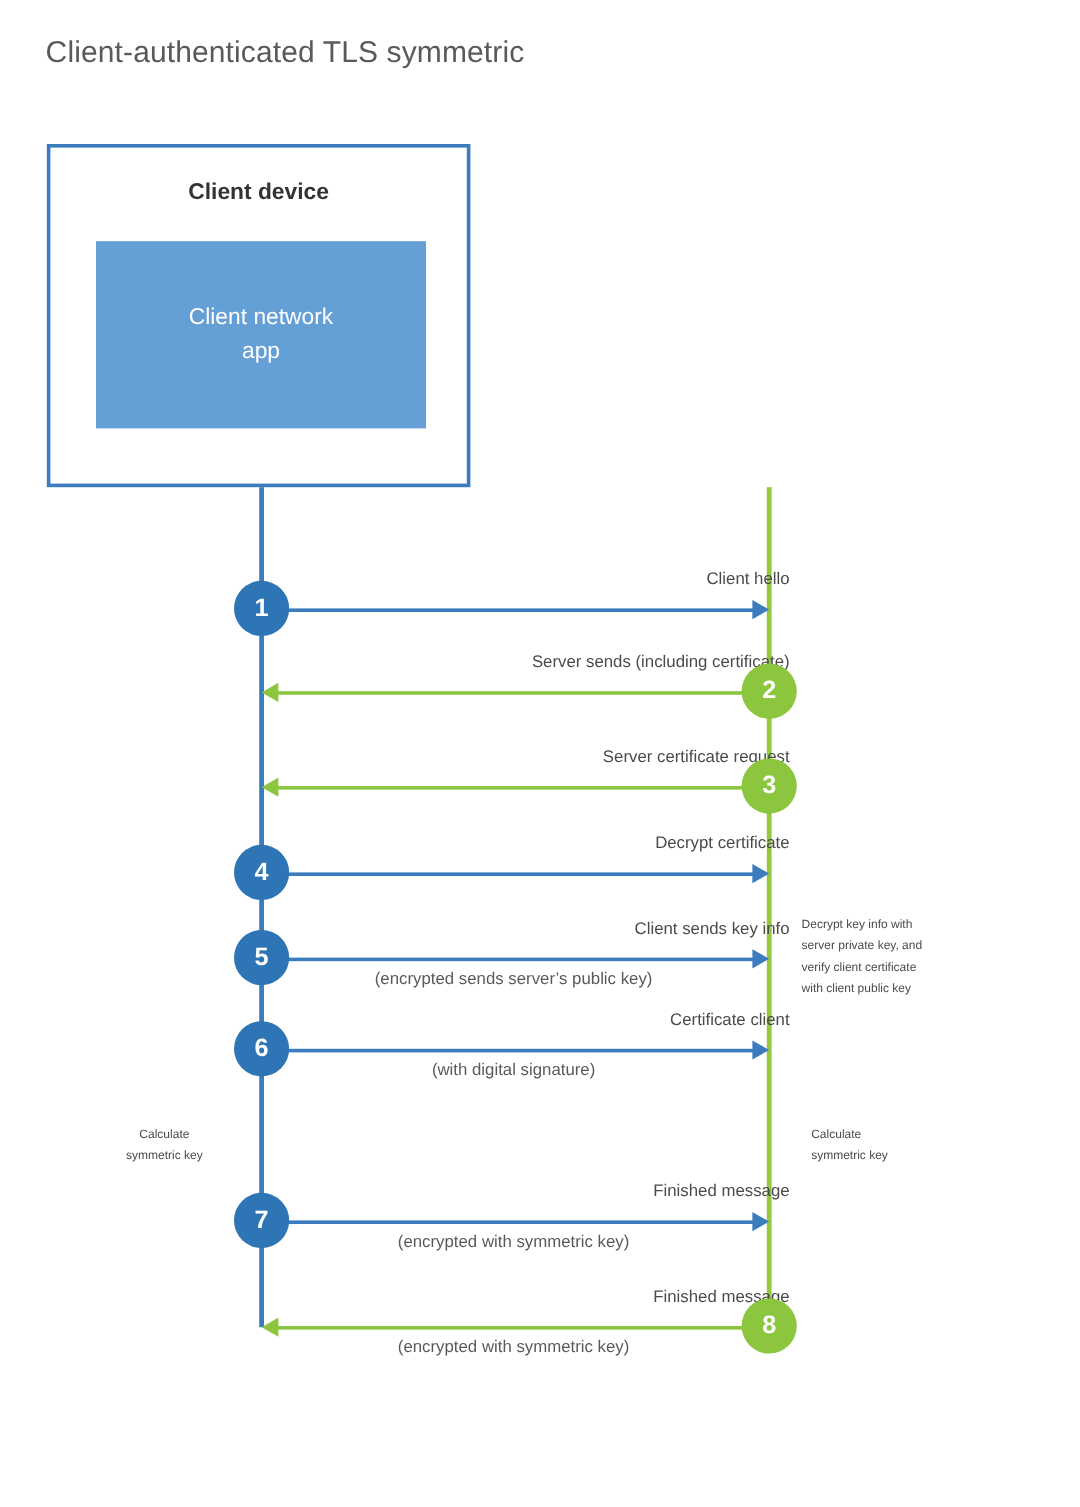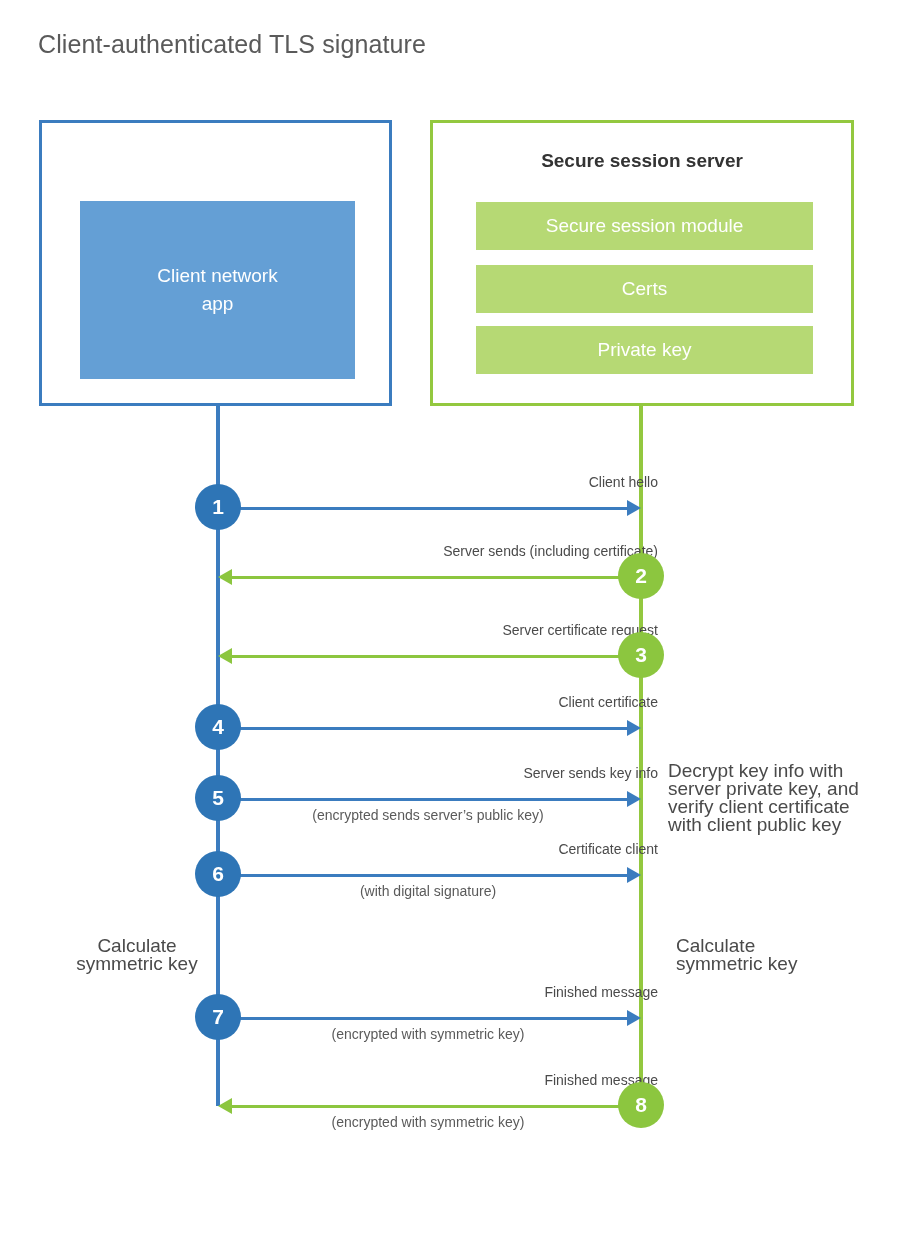--- a/index.html
+++ b/index.html
@@ -20,21 +20,21 @@
   .party-box { position: absolute; background: #ffffff; }
   #client-box { left: 39px; top: 120px; width: 353px; height: 286px; border: 3px solid #3b7cbf; }
   #server-box { left: 430px; top: 120px; width: 424px; height: 286px; border: 3px solid #93c83f; }
 
   .party-title {
     position: absolute; left: 0; right: 0; top: 27px; text-align: center;
     font-size: 19px; font-weight: bold; color: #333333;
   }
 
   #client-app {
-    position: absolute; left: 38px; top: 78px; width: 275px; height: 178px;
+    position: absolute; left: 38px; top: 78px; width: 275px; height: 156px;
     background: #649fd5; color: #ffffff;
     display: flex; align-items: center; justify-content: center;
     text-align: center; font-size: 19px; line-height: 28px; font-weight: 400;
     white-space: pre-line;
   }
 
   .server-bar {
     position: absolute; left: 43px; width: 337px; height: 48px;
     background: #b6d974; color: #ffffff;
     display: flex; align-items: center; justify-content: center;
@@ -68,45 +68,40 @@
 
   .step-badge {
     position: absolute; width: 46px; height: 46px; border-radius: 50%;
     top: -23px; color: #ffffff; font-size: 21px; font-weight: bold;
     display: flex; align-items: center; justify-content: center;
   }
   .step-badge.client { left: 195px; background: #2e75b6; }
   .step-badge.server { left: 618px; background: #8cc63f; }
 
   .side-note {
-    position: absolute; font-size: 19px; line-height: 18px;
+    position: absolute; font-size: 10px; line-height: 18px;
     color: #4a4a4a; white-space: pre-line;
   }
   #note-decrypt { left: 668px; top: 762px; width: 200px; }
   #note-calc-client { left: 66px; top: 937px; width: 142px; text-align: center; }
   #note-calc-server { left: 676px; top: 937px; width: 160px; text-align: left; }
 </style>
 </head>
 <body>
 
 <div id="stage">
 
-  <div id="page-title">Client-authenticated TLS signature</div>
+  <div id="page-title">Client-authenticated TLS symmetric</div>
 
   <div class="party-box" id="client-box">
+    <div class="party-title">Client device</div>
     <div id="client-app">Client network
 app</div>
   </div>
 
-  <div class="party-box" id="server-box">
-    <div class="party-title">Secure session server</div>
-    <div class="server-bar b0">Secure session module</div>
-    <div class="server-bar b1">Certs</div>
-    <div class="server-bar b2">Private key</div>
-  </div>
 
   <div class="lifeline" id="client-lifeline"></div>
   <div class="lifeline" id="server-lifeline"></div>
 
   <div id="messages">
       <div class="msg" style="top: 507px;">
         <div class="arrow-line" style="background: rgb(59, 124, 191); left: 218px; width: 411px;"></div>
         <div class="arrow-head right" style="left: 627px; border-left-color: rgb(59, 124, 191);"></div>
         <div class="msg-label">Client hello</div>
         <div class="step-badge client" style="background: rgb(46, 117, 182);">1</div>
@@ -119,27 +114,27 @@
       </div>
       <div class="msg" style="top: 655px;">
         <div class="arrow-line" style="background: rgb(140, 198, 63); left: 230px; width: 411px;"></div>
         <div class="arrow-head left" style="left: 218px; border-right-color: rgb(140, 198, 63);"></div>
         <div class="msg-label">Server certificate request</div>
         <div class="step-badge server" style="background: rgb(140, 198, 63);">3</div>
       </div>
       <div class="msg" style="top: 727px;">
         <div class="arrow-line" style="background: rgb(59, 124, 191); left: 218px; width: 411px;"></div>
         <div class="arrow-head right" style="left: 627px; border-left-color: rgb(59, 124, 191);"></div>
-        <div class="msg-label">Client certificate</div>
+        <div class="msg-label">Decrypt certificate</div>
         <div class="step-badge client" style="background: rgb(46, 117, 182);">4</div>
       </div>
       <div class="msg" style="top: 798px;">
         <div class="arrow-line" style="background: rgb(59, 124, 191); left: 218px; width: 411px;"></div>
         <div class="arrow-head right" style="left: 627px; border-left-color: rgb(59, 124, 191);"></div>
-        <div class="msg-label">Server sends key info</div>
+        <div class="msg-label">Client sends key info</div>
         <div class="msg-sublabel">(encrypted sends server’s public key)</div>
         <div class="step-badge client" style="background: rgb(46, 117, 182);">5</div>
       </div>
       <div class="msg" style="top: 874px;">
         <div class="arrow-line" style="background: rgb(59, 124, 191); left: 218px; width: 411px;"></div>
         <div class="arrow-head right" style="left: 627px; border-left-color: rgb(59, 124, 191);"></div>
         <div class="msg-label">Certificate client</div>
         <div class="msg-sublabel">(with digital signature)</div>
         <div class="step-badge client" style="background: rgb(46, 117, 182);">6</div>
       </div>

